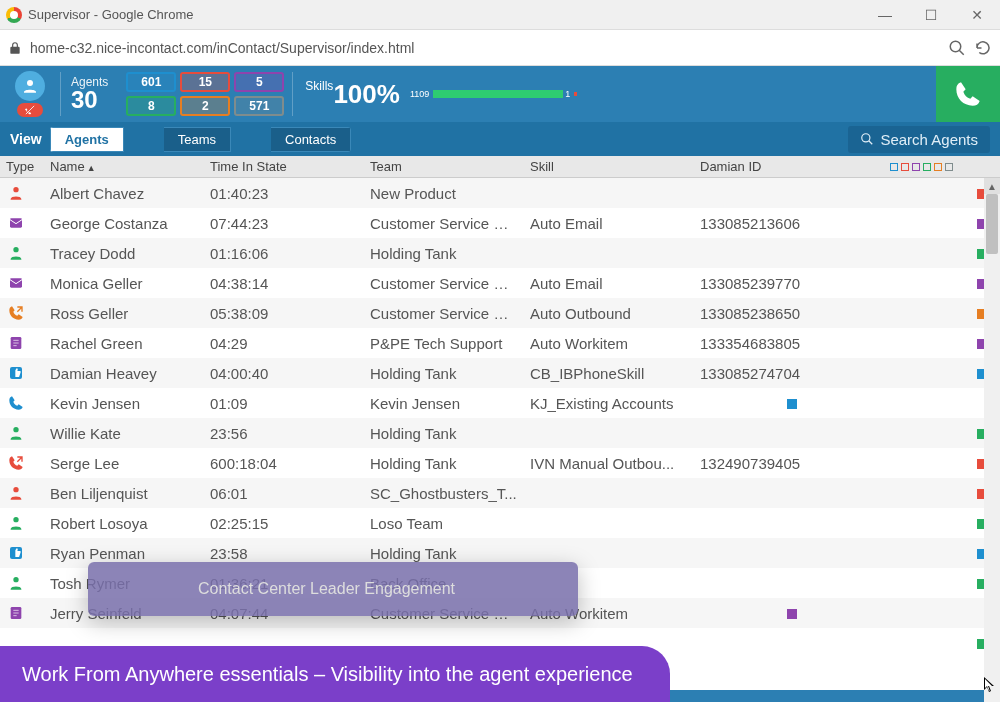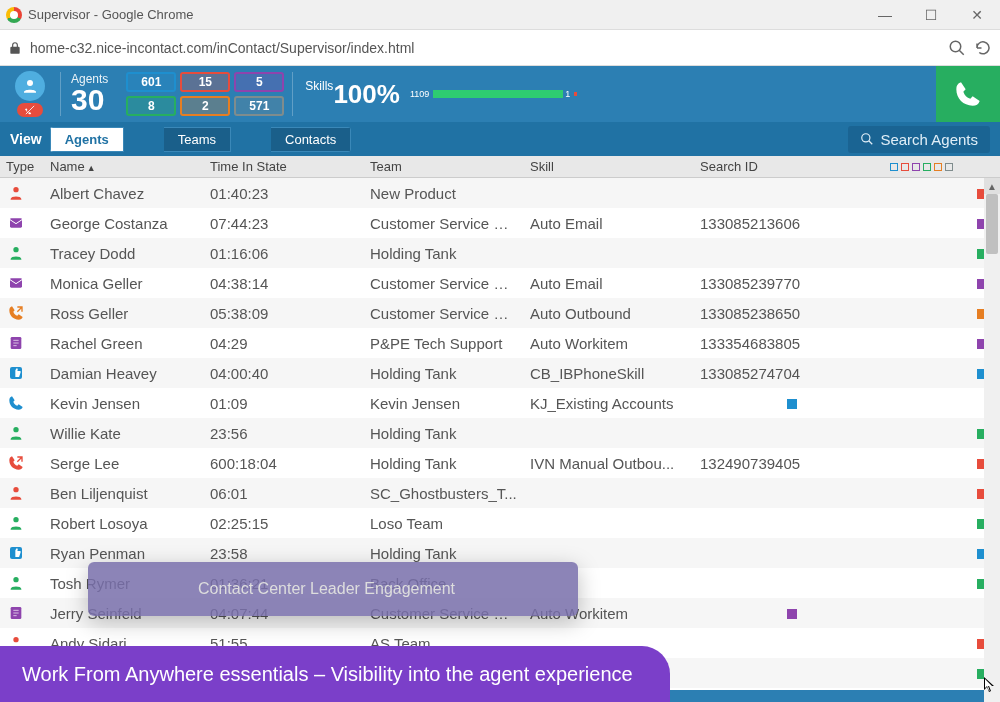--- a/index.html
+++ b/index.html
@@ -22,21 +22,21 @@
   
   .dash-header{background:#2c7fb3;height:56px;display:flex;align-items:stretch;color:#fff;}
   .dash-user{width:60px;display:flex;flex-direction:column;align-items:center;justify-content:center;gap:2px;}
   .user-circle{width:30px;height:30px;border-radius:50%;background:#4faee0;display:flex;align-items:center;justify-content:center;}
   .user-circle svg{width:18px;height:18px;fill:#fff;}
   .user-mute{width:26px;height:14px;border-radius:8px;background:#e74c3c;display:flex;align-items:center;justify-content:center;}
   .user-mute svg{width:12px;height:10px;fill:#fff;}
 
   .stat-block{display:flex;flex-direction:column;justify-content:center;padding:0 10px;}
   .stat-block .label{font-size:12px;opacity:.9;line-height:1;}
-  .stat-block .value{font-size:30px;font-weight:700;line-height:1;}
+  .stat-block .value{font-size:24px;font-weight:700;line-height:1;}
   .divider{width:1px;background:rgba(255,255,255,.25);margin:6px 0;}
 
   .pill-grid{display:grid;grid-template-columns:repeat(3,50px);grid-template-rows:repeat(2,20px);gap:4px;align-content:center;padding:0 8px;}
   .pill{border:2px solid;border-radius:3px;font-size:12px;font-weight:700;display:flex;align-items:center;justify-content:center;color:#ffffff;}
 
   .skills-block{display:flex;align-items:center;padding:0 12px;gap:10px;}
   .skills-label-wrap{display:flex;flex-direction:row;justify-content:center;}
   .skills-label{font-size:12px;}
   .skills-value{font-size:26px;font-weight:700;}
   .skills-bars{display:flex;flex-direction:row;gap:2px;}
@@ -200,21 +200,21 @@
     <span>Search Agents</span>
   </div>
 </div>
 
 <div class="thead">
   <div class="col col-type">Type</div>
   <div class="col col-name"><span>Name</span><span class="sort-caret">▲</span></div>
   <div class="col col-time">Time In State</div>
   <div class="col col-team">Team</div>
   <div class="col col-skill">Skill</div>
-  <div class="col col-contact">Search ID</div>
+  <div class="col col-contact">Damian ID</div>
   <div class="col col-dots" id="legend-dots">
       <span class="hdr-sq" style="border-color: rgb(30, 143, 207);"></span>
       <span class="hdr-sq" style="border-color: rgb(231, 76, 60);"></span>
       <span class="hdr-sq" style="border-color: rgb(142, 68, 173);"></span>
       <span class="hdr-sq" style="border-color: rgb(39, 174, 96);"></span>
       <span class="hdr-sq" style="border-color: rgb(230, 126, 34);"></span>
       <span class="hdr-sq" style="border-color: rgb(127, 140, 141);"></span>
     </div>
 </div>
 
@@ -471,37 +471,20 @@
         </div>
         <div class="col col-name">Jerry Seinfeld</div>
         <div class="col col-time">04:07:44</div>
         <div class="col col-team">Customer Service M...</div>
         <div class="col col-skill">Auto Workitem</div>
         <div class="col col-dots"></div>
         <div class="col col-ind"><span class="ind-sq" style="background:#8e44ad"></span></div>
       </div>
       <div class="row">
         <div class="col col-type">
-          <span class="type-icon">
-            <svg viewBox="0 0 24 24" width="16" height="16">
-              <circle cx="12" cy="7" r="4" fill="#e74c3c"></circle>
-              <path d="M4 21c0-5 16-5 16 0v1H4z" fill="#e74c3c"></path>
-            </svg>
-          </span>
-        </div>
-        <div class="col col-name">Andy Sidari</div>
-        <div class="col col-time">51:55</div>
-        <div class="col col-team">AS Team</div>
-        <div class="col col-skill"></div>
-        <div class="col col-contact"></div>
-        <div class="col col-dots"></div>
-        <div class="col col-ind"><span class="ind-sq" style="background:#e74c3c"></span></div>
-      </div>
-      <div class="row">
-        <div class="col col-type">
           <span class="type-icon"></span>
         </div>
         <div class="col col-name"></div>
         <div class="col col-time"></div>
         <div class="col col-team"></div>
         <div class="col col-skill"></div>
         <div class="col col-contact"></div>
         <div class="col col-dots"></div>
         <div class="col col-ind"><span class="ind-sq" style="background:#27ae60"></span></div>
       </div>

